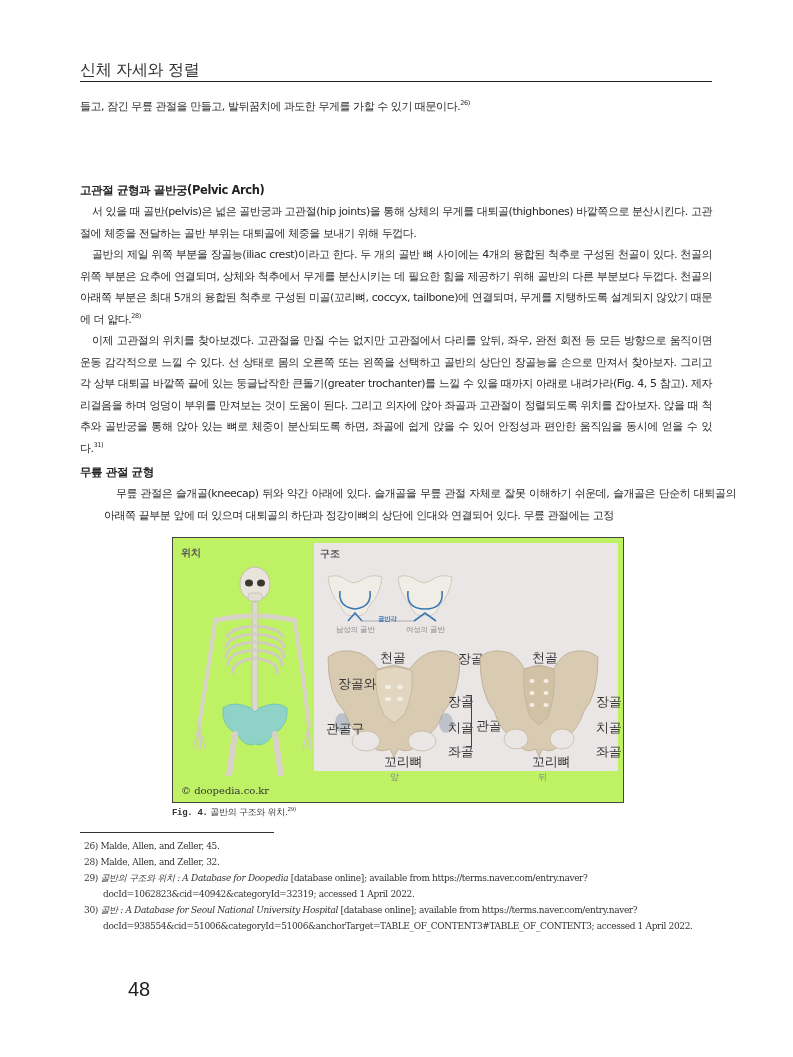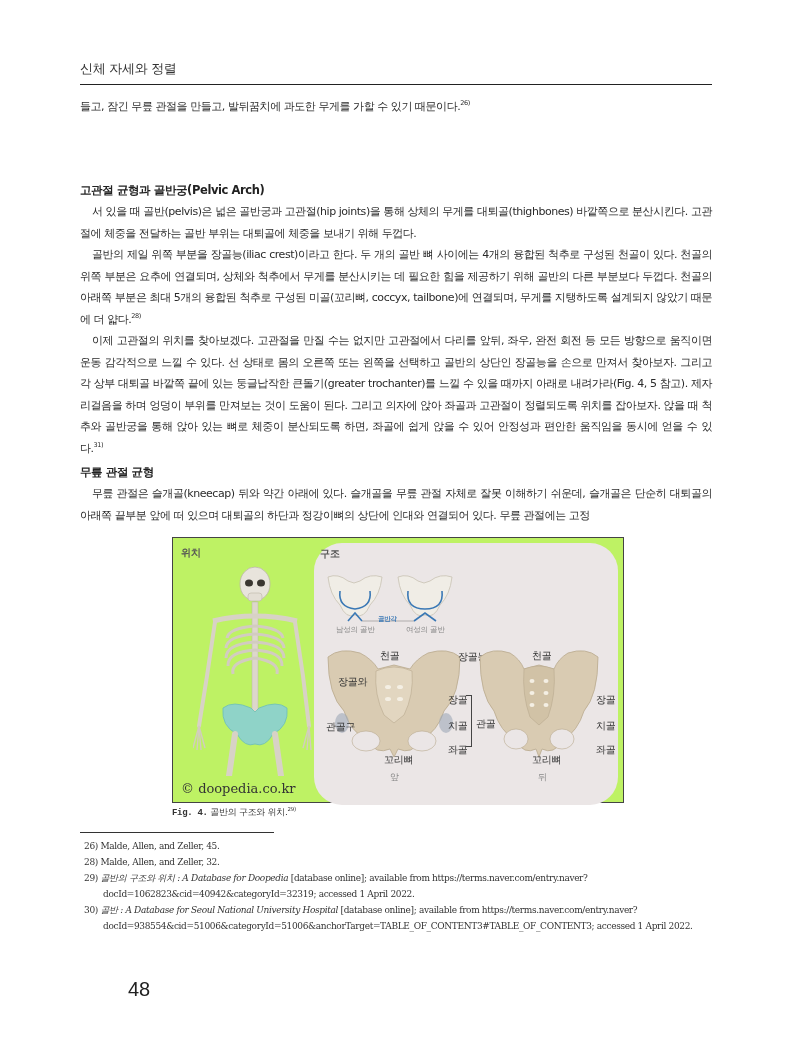--- a/index.html
+++ b/index.html
@@ -1,22 +1,22 @@
 <!DOCTYPE html>
 <html><head>
 <meta charset="utf-8">
 <style>
   * { margin: 0; padding: 0; box-sizing: border-box; }
   html, body { width: 793px; height: 1057px; background: #ffffff; overflow: hidden; }
   body { position: relative; font-family: "DejaVu Sans", "Liberation Sans", sans-serif; color: #222; }
 
   .running-head {
     position: absolute; left: 80px; top: 60px; width: 632px;
-    font-size: 13px; color: #333; letter-spacing: -0.3px;
-    padding-bottom: 6px; border-bottom: 1.2px solid #222;
+    font-size: 16px; color: #333; letter-spacing: -0.3px;
+    border-bottom: 1.2px solid #222;
   }
 
   .body-text {
     position: absolute; left: 80px; width: 632px;
     font-family: "DejaVu Sans", sans-serif;
     font-size: 11px; line-height: 21.5px; color: #2a2a2a;
     letter-spacing: -0.45px; text-align: justify;
   }
   .body-text p { margin: 0; }
   .body-text p.indent { text-indent: 12px; }
@@ -30,35 +30,34 @@
 
   
   .figure {
     position: absolute; left: 172px; top: 537px; width: 452px; height: 266px;
     border: 1.2px solid #444; background: #bef264;
   }
   .fig-label {
     position: absolute; font-weight: bold; font-size: 10px; color: #555;
   }
   .panel-struct {
-    position: absolute; left: 141px; top: 5px; width: 304px; height: 262px;
+    position: absolute; left: 141px; top: 5px; width: 304px; height: 228px;
     background: #ebe6e6;
-    border-radius: 28px;
   }
   .fig-caption {
     position: absolute; left: 172px; top: 806px; font-size: 9px; color: #333;
     letter-spacing: -0.3px;
   }
   .fig-caption b { font-family: Liberation Mono, monospace; font-weight: bold; }
   .fig-caption sup { font-size: 5.5px; vertical-align: 4px; }
 
-  .tiny-label { position: absolute; font-size: 10px; color: #333; white-space: nowrap; letter-spacing: -0.2px; }
+  .tiny-label { position: absolute; font-size: 13px; color: #333; white-space: nowrap; letter-spacing: -0.2px; }
   .tiny-label.gray { color: #888; font-size: 7.5px; }
   .tiny-label.blue { color: #3a78b5; font-weight: bold; font-size: 6.5px; }
-  .copyright { position: absolute; left: 8px; bottom: 6px; font-family: "DejaVu Serif", serif; font-size: 13px; color: #333; }
+  .copyright { position: absolute; left: 8px; bottom: 6px; font-family: "DejaVu Serif", serif; font-size: 10px; color: #333; }
 
   
   .fn-rule { position: absolute; left: 80px; top: 832px; width: 194px; border-top: 1px solid #333; }
   .footnotes {
     position: absolute; left: 84px; top: 838px; width: 630px;
     font-family: "DejaVu Serif", serif; font-size: 9px; line-height: 16px;
     color: #333; letter-spacing: -0.35px;
   }
   .footnotes .fn { padding-left: 19px; text-indent: -19px; }
   .footnotes i { font-style: italic; }
@@ -78,21 +77,21 @@
 </div>
 
 <div class="section-title" style="top:183px;">고관절 균형과 골반궁(Pelvic Arch)</div>
 <div class="body-text" style="top:201px;">
   <p class="indent">서 있을 때 골반(pelvis)은 넓은 골반궁과 고관절(hip joints)을 통해 상체의 무게를 대퇴골(thighbones) 바깥쪽으로 분산시킨다. 고관절에 체중을 전달하는 골반 부위는 대퇴골에 체중을 보내기 위해 두껍다.</p>
   <p class="indent"><span>골반의 제일 위쪽 부분을 장골능(iliac crest)이라고 한다. 두 개의 골반 뼈 사이에는 4개의 융합된 척추로 구성된 천골이 있다. 천골의 위쪽 부분은 요추에 연결되며, 상체와 척추에서 무게를 분산시키는 데 필요한 힘을 제공하기 위해 골반의 다른 부분보다 두껍다. 천골의 아래쪽 부분은 최대 5개의 융합된 척추로 구성된 미골(꼬리뼈, coccyx, tailbone)에 연결되며, 무게를 지탱하도록 설계되지 않았기 때문에 더 얇다.</span><sup>28)</sup></p>
   <p class="indent"><span>이제 고관절의 위치를 찾아보겠다. 고관절을 만질 수는 없지만 고관절에서 다리를 앞뒤, 좌우, 완전 회전 등 모든 방향으로 움직이면 운동 감각적으로 느낄 수 있다. 선 상태로 몸의 오른쪽 또는 왼쪽을 선택하고 골반의 상단인 장골능을 손으로 만져서 찾아보자. 그리고 각 상부 대퇴골 바깥쪽 끝에 있는 둥글납작한 큰돌기(greater trochanter)를 느낄 수 있을 때까지 아래로 내려가라(Fig. 4, 5 참고). 제자리걸음을 하며 엉덩이 부위를 만져보는 것이 도움이 된다. 그리고 의자에 앉아 좌골과 고관절이 정렬되도록 위치를 잡아보자. 앉을 때 척추와 골반궁을 통해 앉아 있는 뼈로 체중이 분산되도록 하면, 좌골에 쉽게 앉을 수 있어 안정성과 편안한 움직임을 동시에 얻을 수 있다.</span><sup>31)</sup></p>
 </div>
 
 <div class="section-title" style="top:465px;">무릎 관절 균형</div>
-<div class="body-text" style="top:483px;">
+<div class="body-text" style="top:483px;margin-left:24px;">
   <p class="indent">무릎 관절은 슬개골(kneecap) 뒤와 약간 아래에 있다. 슬개골을 무릎 관절 자체로 잘못 이해하기 쉬운데, 슬개골은 단순히 대퇴골의 아래쪽 끝부분 앞에 떠 있으며 대퇴골의 하단과 정강이뼈의 상단에 인대와 연결되어 있다. 무릎 관절에는 고정</p>
 </div>
 
 <div class="figure">
   <div class="fig-label" style="left:8px; top:8px;">위치</div>
 
   <svg style="position:absolute; left:20px; top:28px;" width="120" height="210" viewBox="0 0 120 210">
 
     <ellipse cx="62" cy="18" rx="15" ry="17" fill="#e8e4dc" stroke="#bdb6a8" stroke-width="0.8"></ellipse>
     <ellipse cx="56" cy="17" rx="4" ry="3.5" fill="#3a3630"></ellipse>

